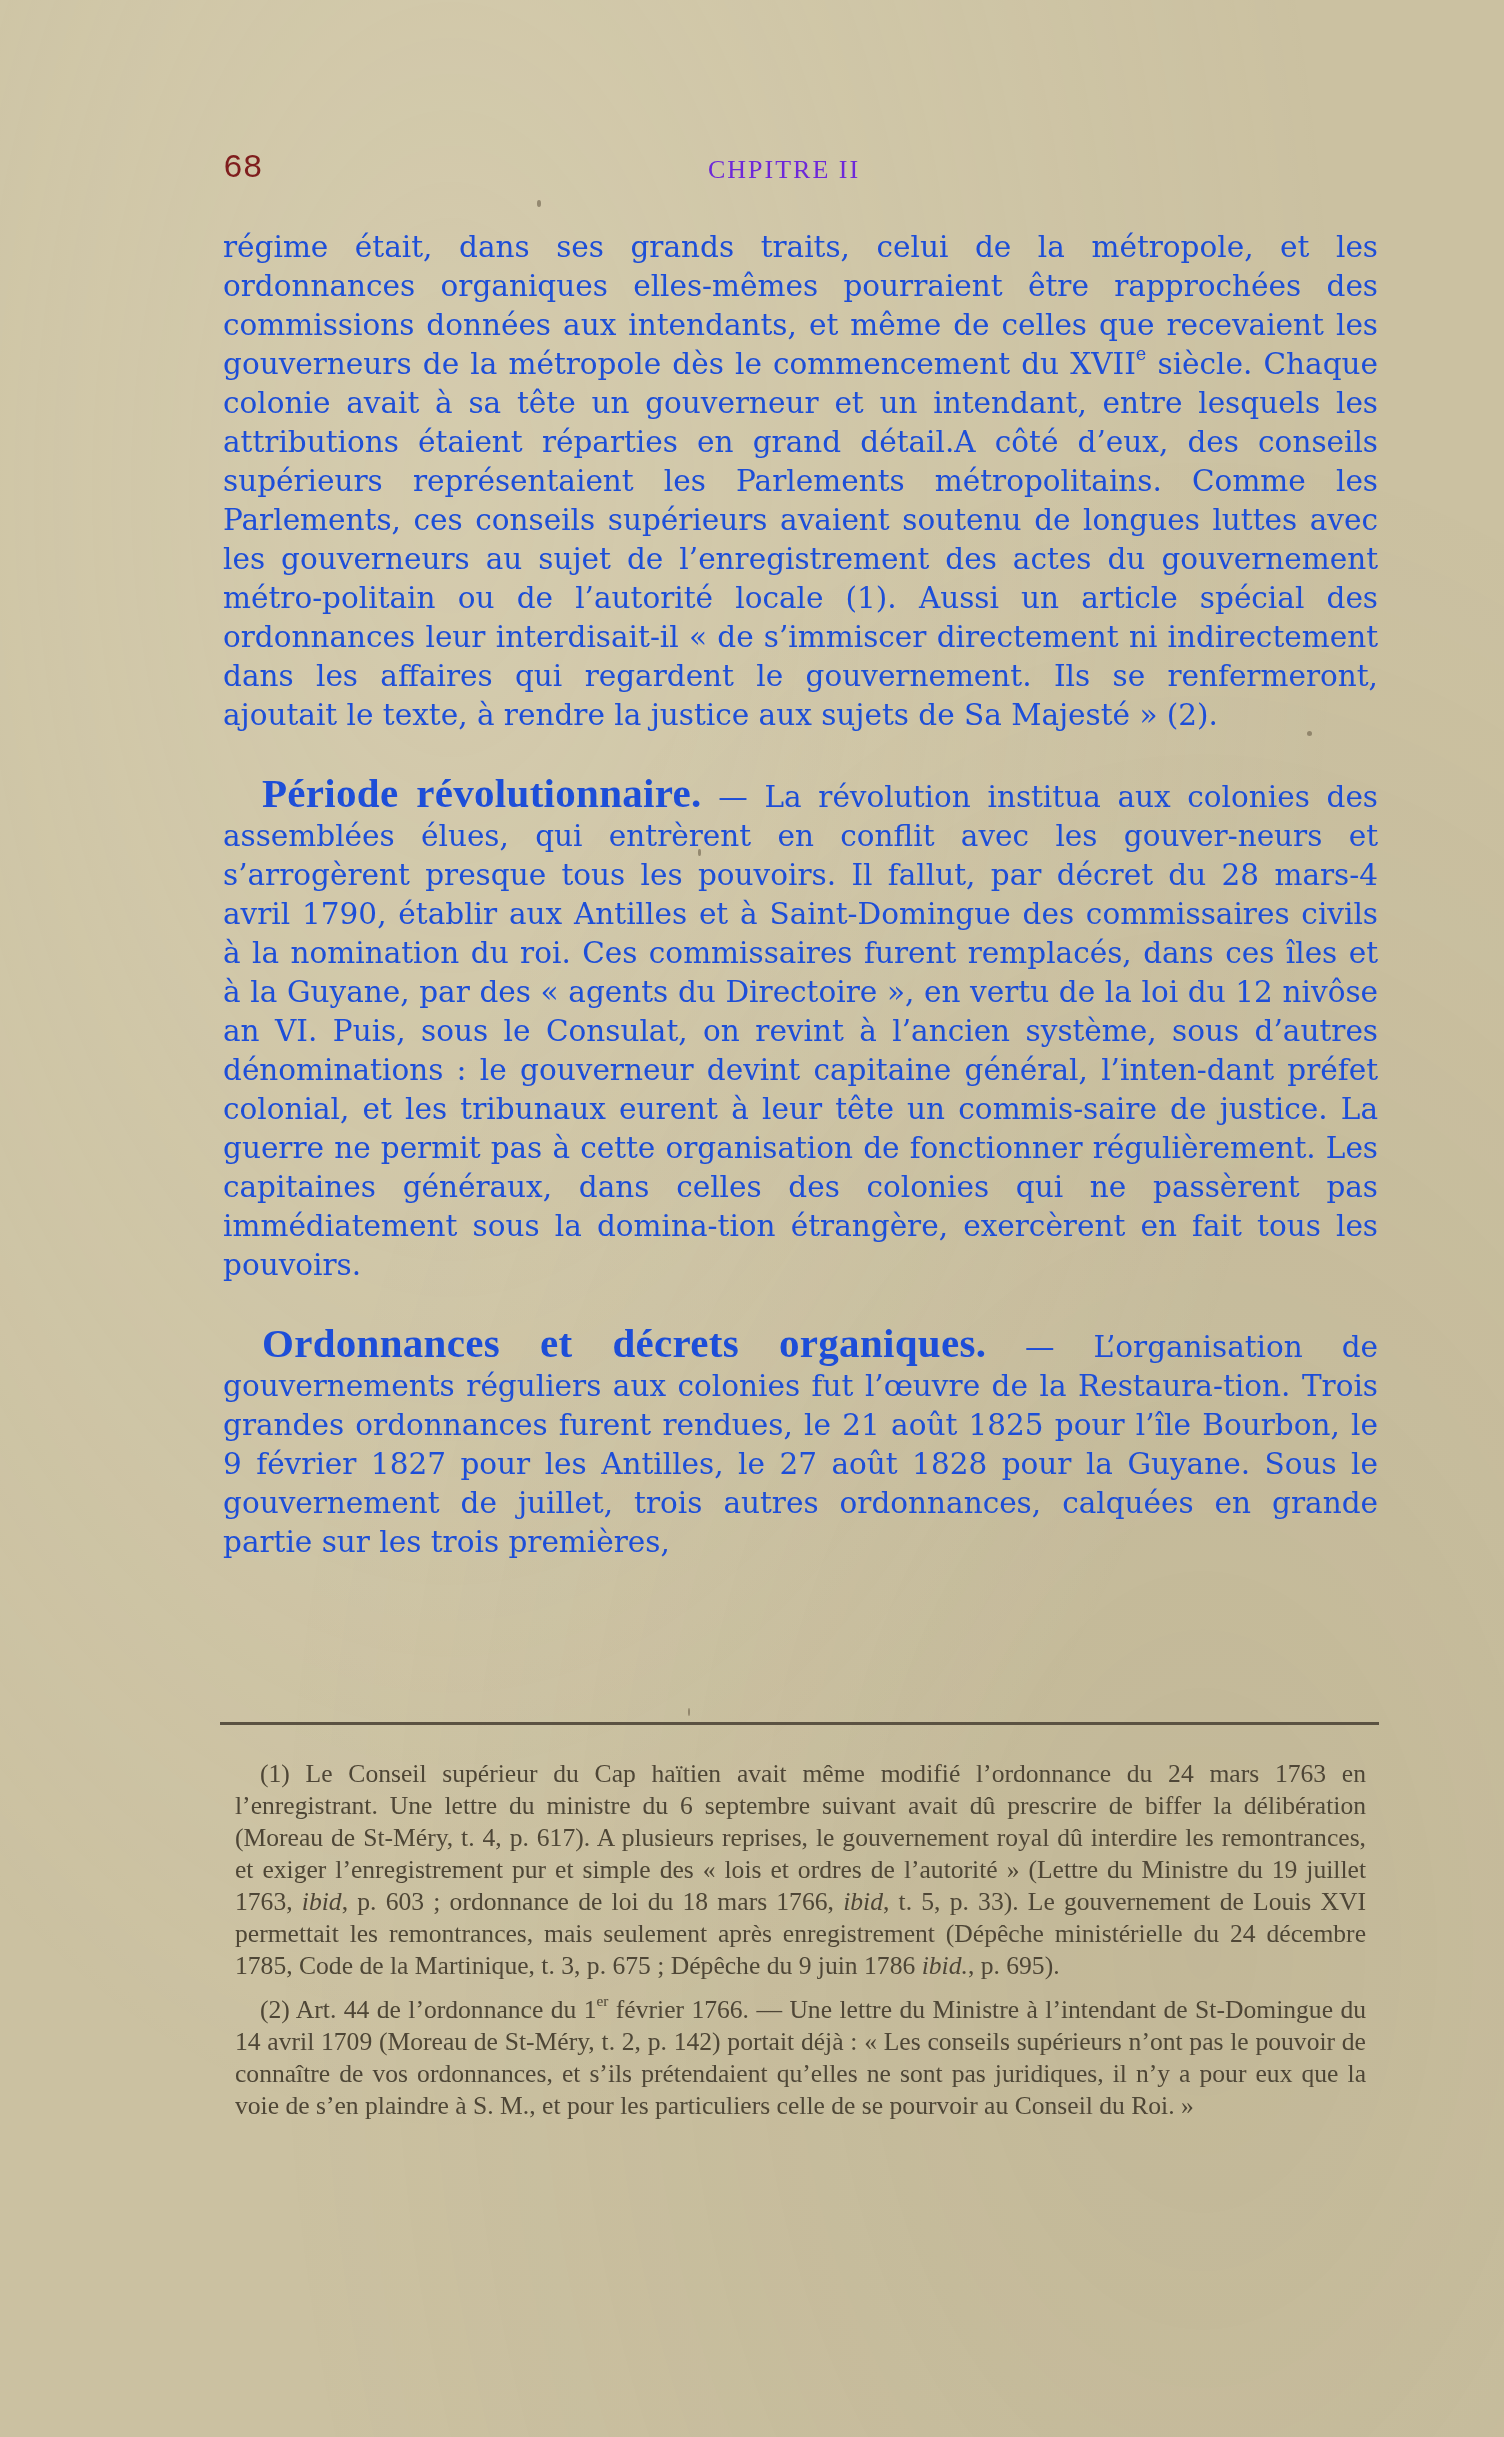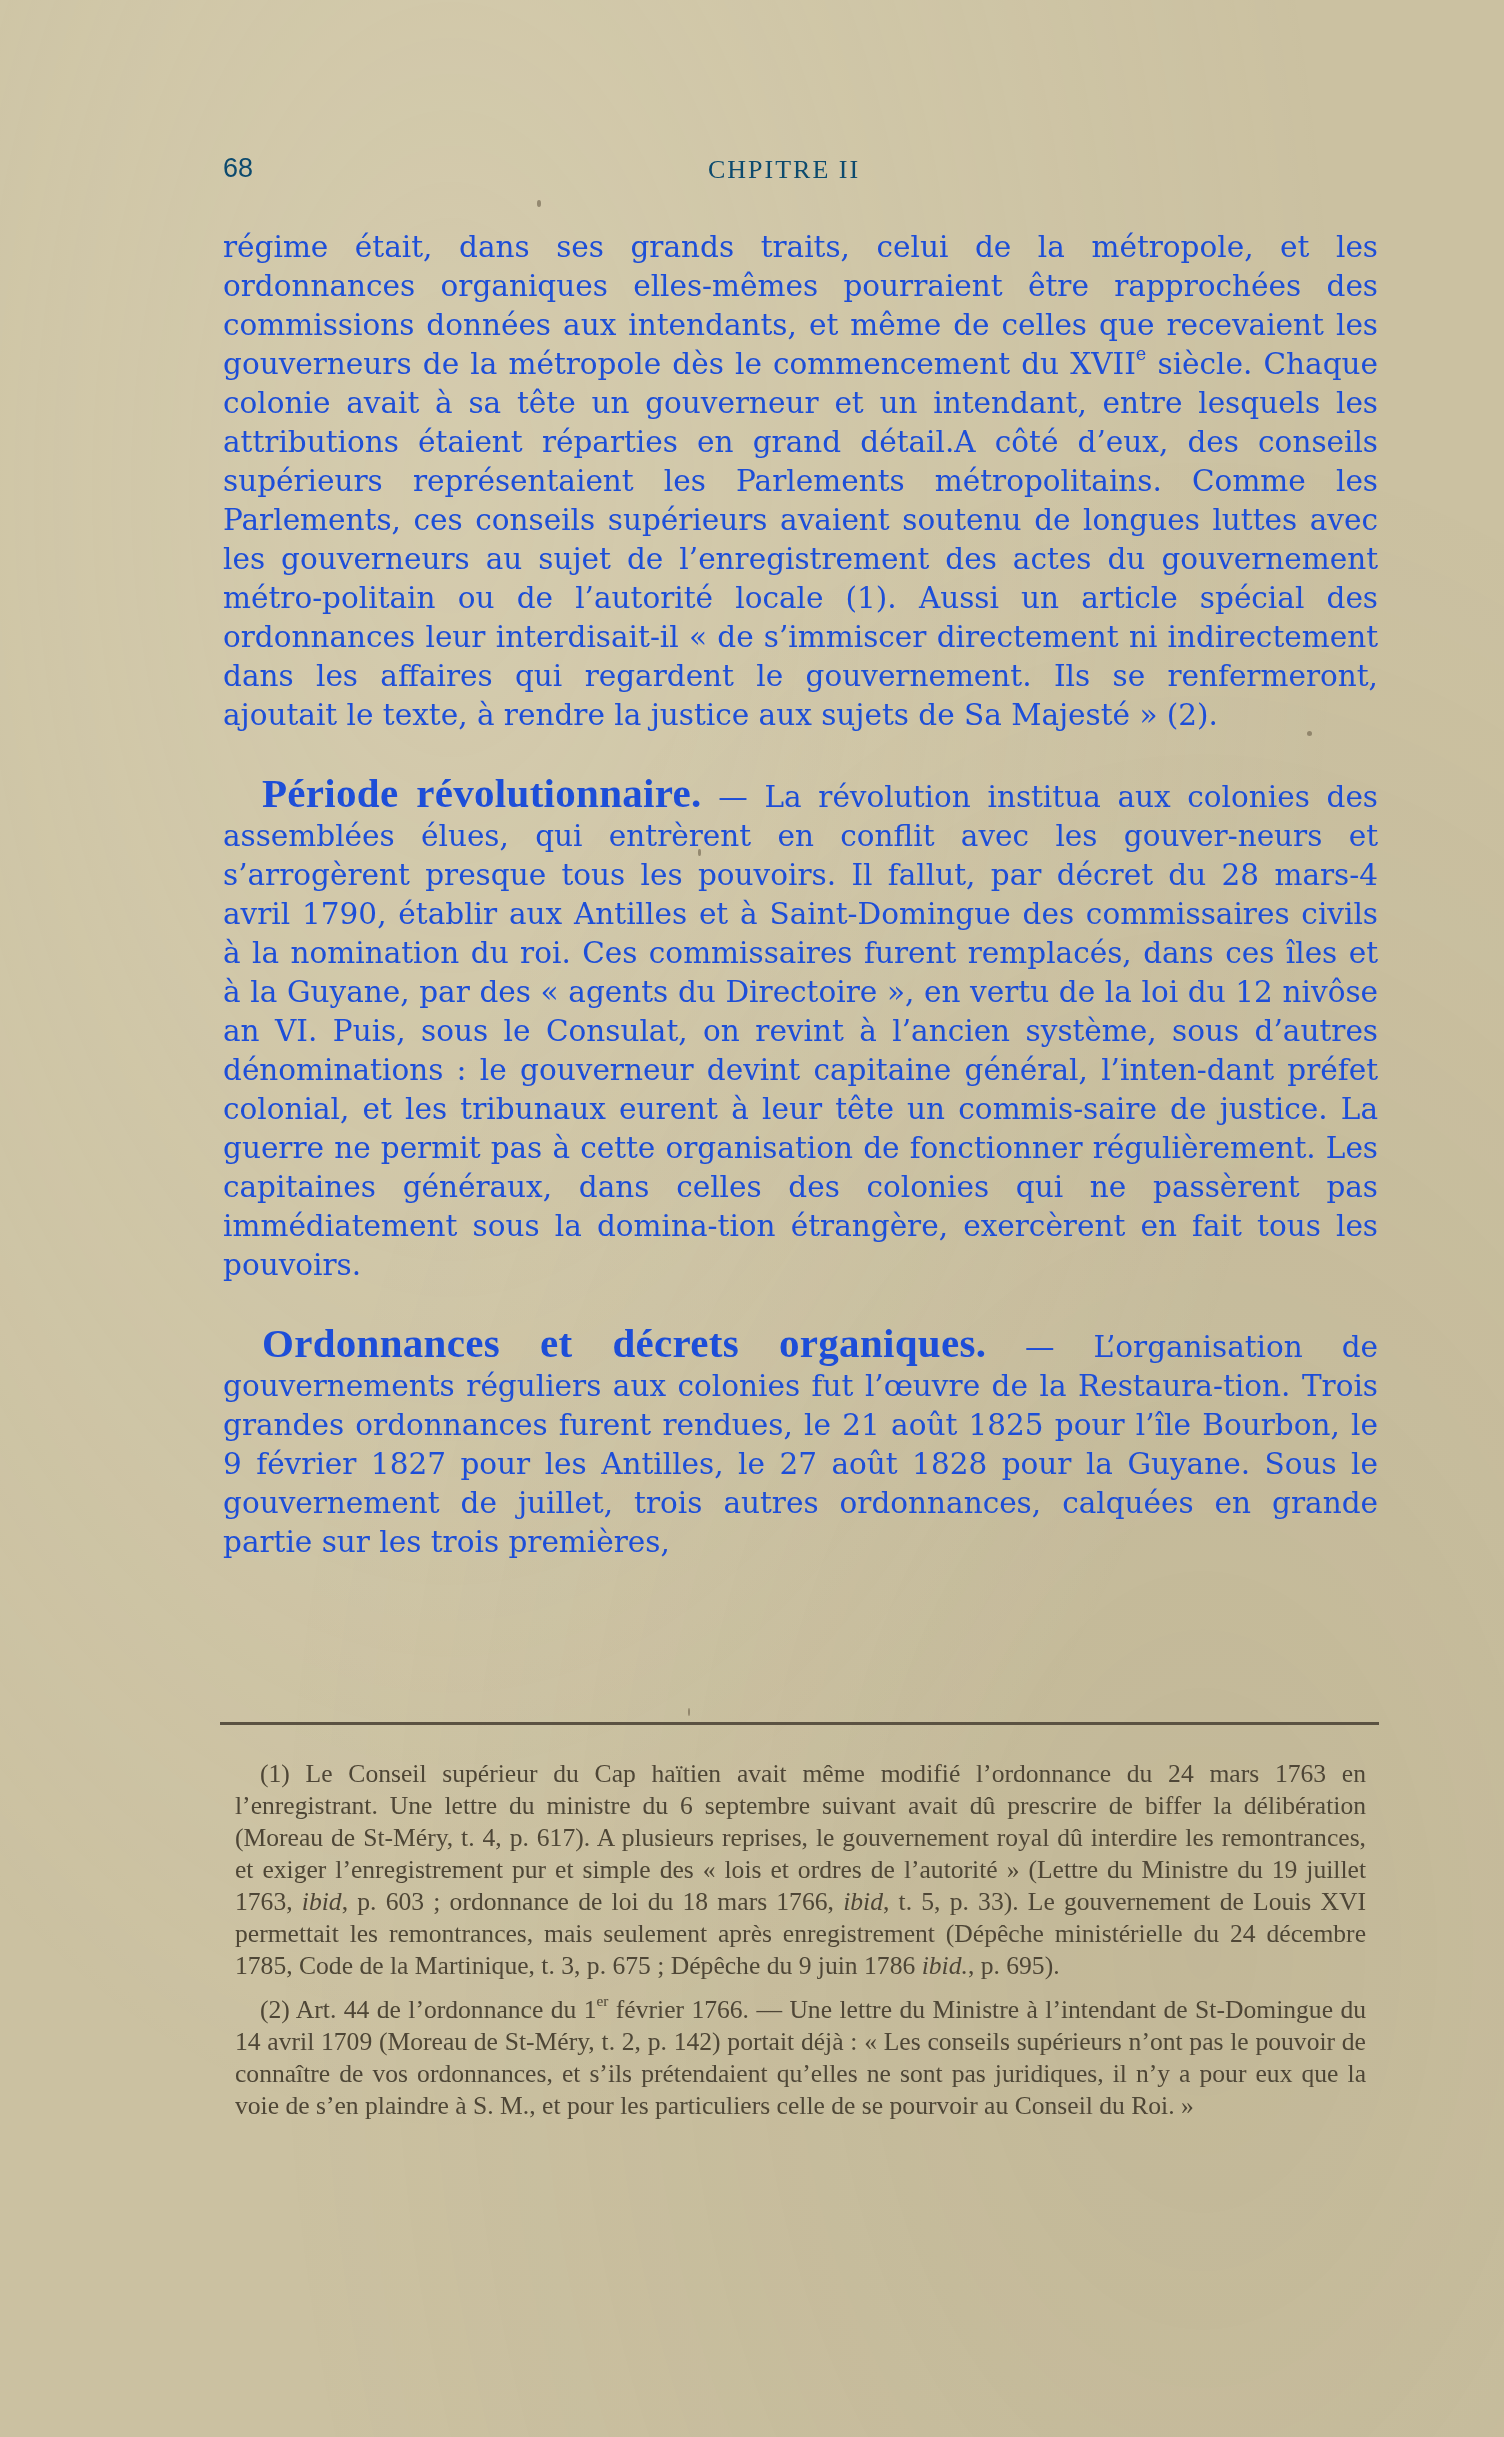--- a/index.html
+++ b/index.html
@@ -28,34 +28,34 @@
       position: absolute;
       top: 149px;
       left: 223px;
       width: 1153px;
       height: 39px;
     }
     .page-number {
       position: absolute;
       left: 0;
       top: 0;
-      font-family: Liberation Sans, sans-serif;
-      font-size: 27px;
+      font-family: Liberation Mono, monospace;
+      font-size: 33px;
       line-height: 39px;
-      color: #0c4a6e;
+      color: #7f1d1d;
     }
     .chapter-title {
       position: absolute;
       left: 485px;
       top: 3.9px;
       font-family: "Liberation Serif", serif;
       font-size: 26px;
       letter-spacing: 2px;
       line-height: 33px;
-      color: #0c4a6e;
+      color: #6d28d9;
     }
     .body-text {
       position: absolute;
       left: 223px;
       top: 228px;
       width: 1155px;
       font-family: "DejaVu Serif", serif;
       font-size: 29.5px;
       line-height: 39px;
       text-align: justify;

